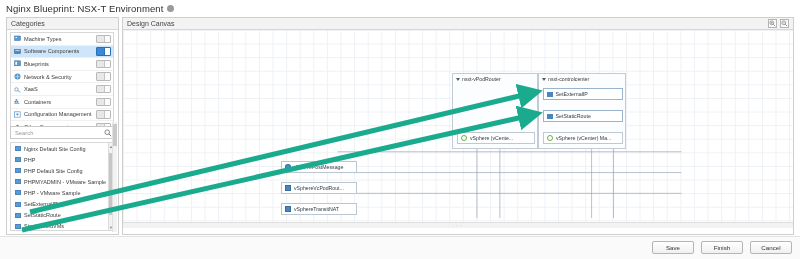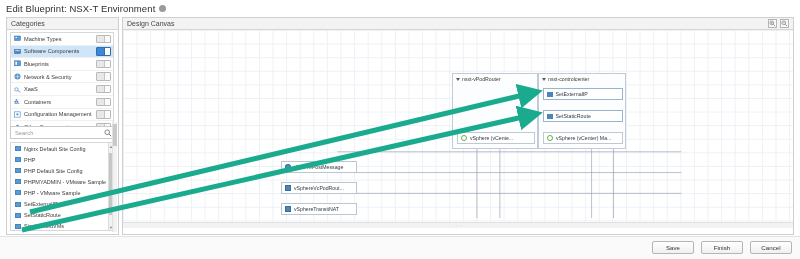--- a/index.html
+++ b/index.html
@@ -352,21 +352,21 @@
     font-size: 6.2px;
     color: #333;
     display: flex; align-items: center; justify-content: center;
     box-sizing: border-box;
   }
 </style>
 </head>
 <body>
 
 <div id="page-title-bar">
-  <span class="title">Edit Blueprint: NSX-T Environment</span>
+  <span class="title">Nginx Blueprint: NSX-T Environment</span>
   <span class="info-icon"></span>
 </div>
 
 <div class="panel" id="categories-panel">
   <div class="panel-head">
     <span>Categories</span>
   </div>
 
   <div id="category-list">
     <div class="cat-row">

